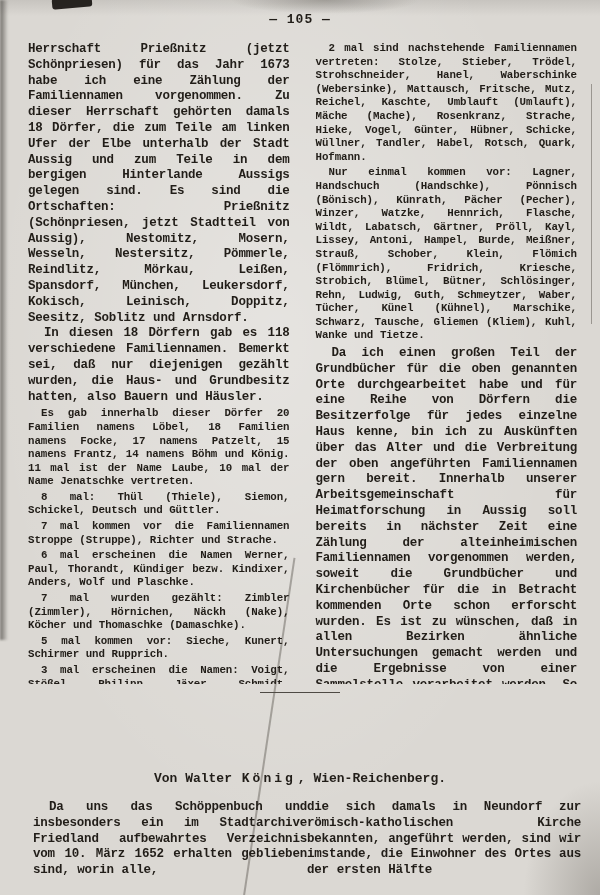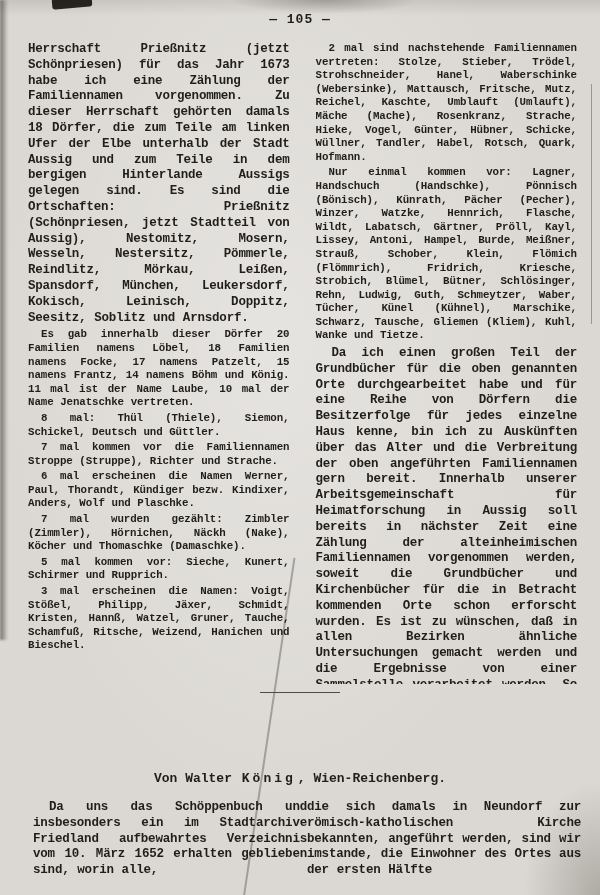--- a/index.html
+++ b/index.html
@@ -61,20 +61,21 @@
   <div class="ink-blot"></div>
   <div class="smudge-top"></div>
   <div class="scratch-long"></div>
   <div class="scanline-right"></div>
 
   <div class="pagenum">— 105 —</div>
 
   <div class="cols">
     <div class="col">
       <p class="t">Herrschaft Prießnitz (jetzt Schönpriesen) für das Jahr 1673 habe ich eine Zählung der Familiennamen vorgenommen. Zu dieser Herrschaft gehörten damals 18 Dörfer, die zum Teile am linken Ufer der Elbe unterhalb der Stadt Aussig und zum Teile in dem bergigen Hinterlande Aussigs gelegen sind. Es sind die Ortschaften: Prießnitz (Schönpriesen, jetzt Stadtteil von Aussig), Nestomitz, Mosern, Wesseln, Nestersitz, Pömmerle, Reindlitz, Mörkau, Leißen, Spansdorf, München, Leukersdorf, Kokisch, Leinisch, Doppitz, Seesitz, Soblitz und Arnsdorf.</p>
+      <p class="t ind">In diesen 18 Dörfern gab es 118 verschiedene Familiennamen. Bemerkt sei, daß nur diejenigen gezählt wurden, die Haus- und Grundbesitz hatten, also Bauern und Häusler.</p>
       <p class="t small ind">Es gab innerhalb dieser Dörfer 20 Familien namens Löbel, 18 Familien namens Focke, 17 namens Patzelt, 15 namens Frantz, 14 namens Böhm und König. 11 mal ist der Name Laube, 10 mal der Name Jenatschke vertreten.</p>
       <p class="t small ind">8 mal: Thül (Thiele), Siemon, Schickel, Deutsch und Güttler.</p>
       <p class="t small ind">7 mal kommen vor die Familiennamen Stroppe (Struppe), Richter und Strache.</p>
       <p class="t small ind">6 mal erscheinen die Namen Werner, Paul, Thorandt, Kündiger bezw. Kindixer, Anders, Wolf und Plaschke.</p>
       <p class="t small ind">7 mal wurden gezählt: Zimbler (Zimmler), Hörnichen, Näckh (Nake), Köcher und Thomaschke (Damaschke).</p>
       <p class="t small ind">5 mal kommen vor: Sieche, Kunert, Schirmer und Rupprich.</p>
       <p class="t small ind">3 mal erscheinen die Namen: Voigt, Stößel, Philipp, Jäxer, Schmidt, Kristen, Hannß, Watzel, Gruner, Tauche, Schamfuß, Ritsche, Weizend, Hanichen und Bieschel.</p>
     </div>
     <div class="col">
       <p class="t small ind" style="margin-top:0">2 mal sind nachstehende Familiennamen vertreten: Stolze, Stieber, Trödel, Strohschneider, Hanel, Waberschinke (Webersinke), Mattausch, Fritsche, Mutz, Reichel, Kaschte, Umblauft (Umlauft), Mäche (Mache), Rosenkranz, Strache, Hieke, Vogel, Günter, Hübner, Schicke, Wüllner, Tandler, Habel, Rotsch, Quark, Hofmann.</p>

